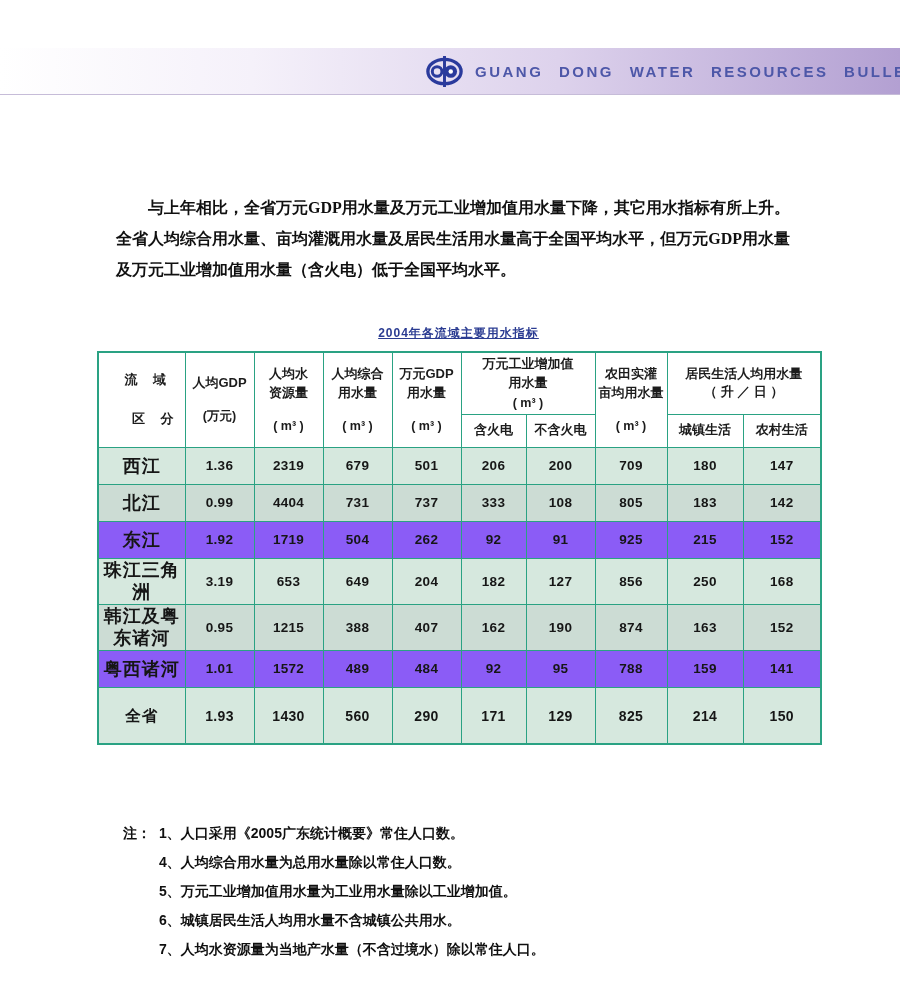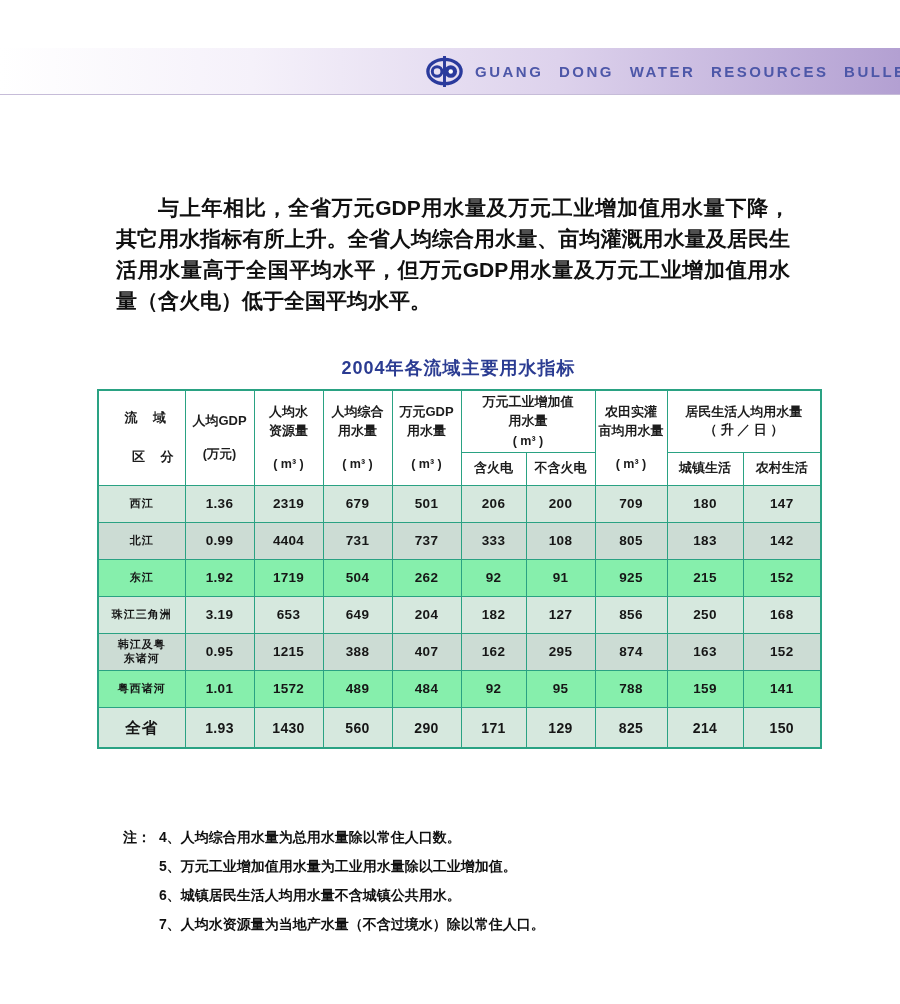--- a/index.html
+++ b/index.html
@@ -20,29 +20,30 @@
   .logo { color:var(--logo-blue); margin-right:12px; display:flex; align-items:center; }
   .logo svg { width:37px; height:31px; display:block; }
   .banner-title {
     color:var(--banner-text); font-size:15px; font-weight:600;
     letter-spacing:2.5px; word-spacing:9px; white-space:nowrap;
   }
 
   
   .intro {
     margin:97px 110px 0 116px;
-    font-size:21px; line-height:31px; font-weight:600;
-    text-indent:2em; text-align:justify; color:#101010;
+    font-size:16px; line-height:31px; font-weight:600;
+    text-indent:2em; text-align:justify; color:#101010;font-family:Liberation Serif, serif;
   }
 
   
   .table-title {
     margin:40px 0 0 97px; width:723px; text-align:center;
-    font-size:18px; font-weight:700; color:var(--title-blue);
+    font-size:12px; font-weight:700; color:var(--title-blue);
     letter-spacing:1px;
+    text-decoration:underline;
   }
 
   
   table.indicators {
     margin:9px 0 0 97px; width:723px; table-layout:fixed;
     border-collapse:collapse; border:2px solid var(--table-border);
   }
   .indicators th, .indicators td {
     border:1px solid var(--table-border);
     text-align:center; vertical-align:middle;
@@ -53,25 +54,25 @@
   .h-line { display:block; }
   .region-head .h-line { letter-spacing:6px;margin-left:13px; }
   .region-head .h-line + .h-line { margin-top:21px;padding-left:15px; }
   .h-unit { display:block; margin-top:14px; font-size:12.5px; }
   .h-unit-tight { display:block; margin-top:1px; font-size:12.5px; }
 
   tbody td {
     height:37px; font-size:13.5px; font-weight:600; color:#161616;
     letter-spacing:.3px;
   }
-  tbody td.region { font-size:11px; white-space:pre-line; line-height:1.25; letter-spacing:1px; }
+  tbody td.region { font-size:18px; white-space:pre-line; line-height:1.25; letter-spacing:1px; }
   tr.row-green td { background:var(--row-green); }
   tr.row-gray  td { background:var(--row-gray);text-align:center; }
-  tr.row-white td { background:#86efac; }
-  tr.row-total td { height:41px; font-size:14px; }
+  tr.row-white td { background:#8b5cf6; }
+  tr.row-total td { height:57px; font-size:14px; }
   tr.row-total td.region { font-size:15.5px; }
 
   
   .notes {
     margin:74px 0 0 123px; display:flex; align-items:flex-start;
     font-size:14px; font-weight:600; color:#101010;
   }
   .notes-label { line-height:29px; margin-right:8px; white-space:nowrap; }
   .note-item { line-height:29px; }
 </style>
@@ -205,21 +206,21 @@
         <td>168</td>
       </tr>
       <tr class="row-gray">
         <td class="region">韩江及粤
 东诸河</td>
         <td>0.95</td>
         <td>1215</td>
         <td>388</td>
         <td>407</td>
         <td>162</td>
-        <td>295</td>
+        <td>190</td>
         <td>874</td>
         <td>163</td>
         <td>152</td>
       </tr>
       <tr class="row-white">
         <td class="region">粤西诸河</td>
         <td>1.01</td>
         <td>1572</td>
         <td>489</td>
         <td>484</td>
@@ -240,18 +241,19 @@
         <td>825</td>
         <td>214</td>
         <td>150</td>
       </tr>
     </tbody>
 </table>
 
 <div class="notes">
   <span class="notes-label">注：</span>
   <div class="notes-items" id="notes-items">
+      <div class="note-item">1、人口采用《2005广东统计概要》常住人口数。</div>
       <div class="note-item">4、人均综合用水量为总用水量除以常住人口数。</div>
       <div class="note-item">5、万元工业增加值用水量为工业用水量除以工业增加值。</div>
       <div class="note-item">6、城镇居民生活人均用水量不含城镇公共用水。</div>
       <div class="note-item">7、人均水资源量为当地产水量（不含过境水）除以常住人口。</div>
     </div>
 </div>
 
 </body></html>

